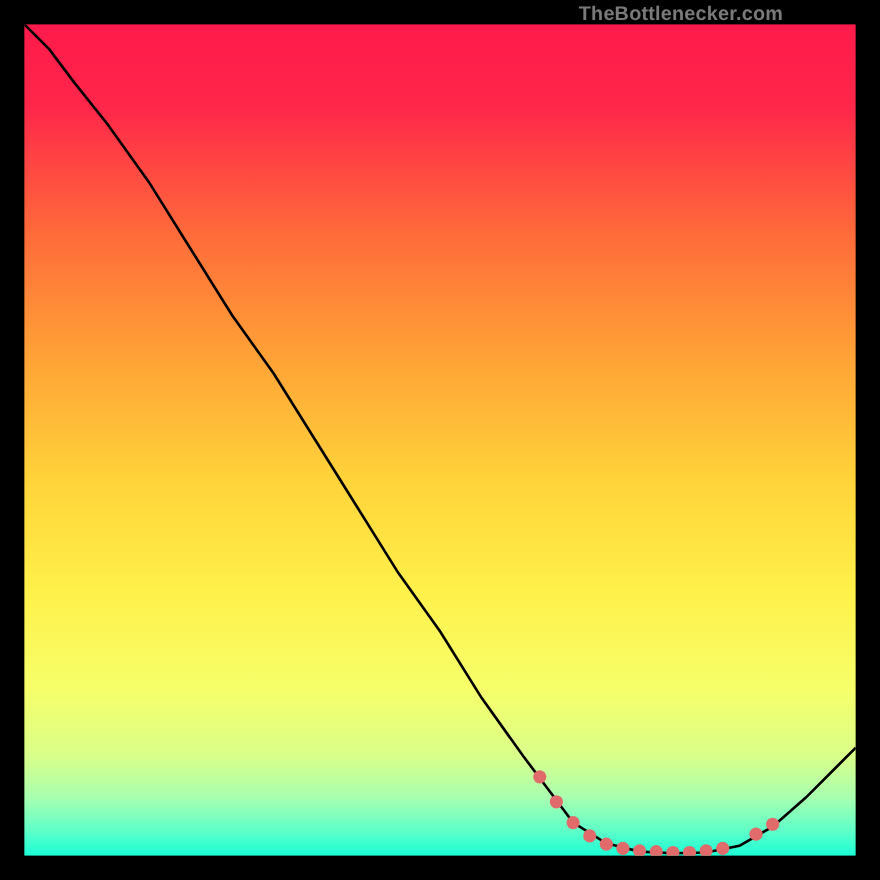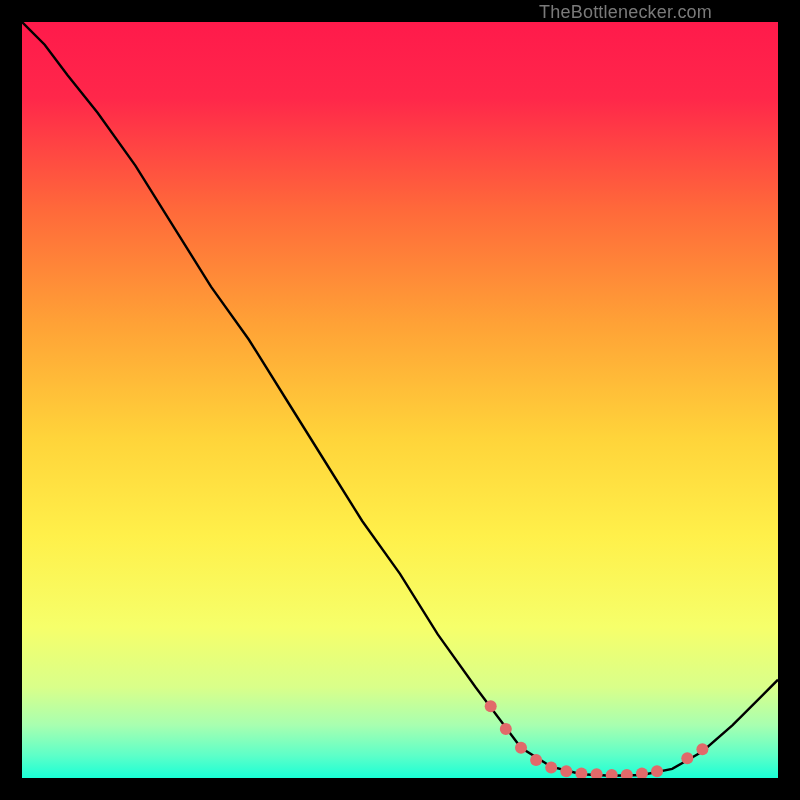--- a/index.html
+++ b/index.html
@@ -8,20 +8,21 @@
     width: 800px;
     height: 800px;
     background: #000;
     overflow: hidden;
     font-family: -apple-system, BlinkMacSystemFont, "Segoe UI", Arial, sans-serif;
   }
   .stage {
     position: relative;
     width: 718px;
     height: 800px;
+    font-weight: bold;
   }
   .plot {
     position: absolute;
     left: 22px;
     top: 22px;
     width: 756px;
     height: 756px;
   }
   .watermark {
     position: absolute;

